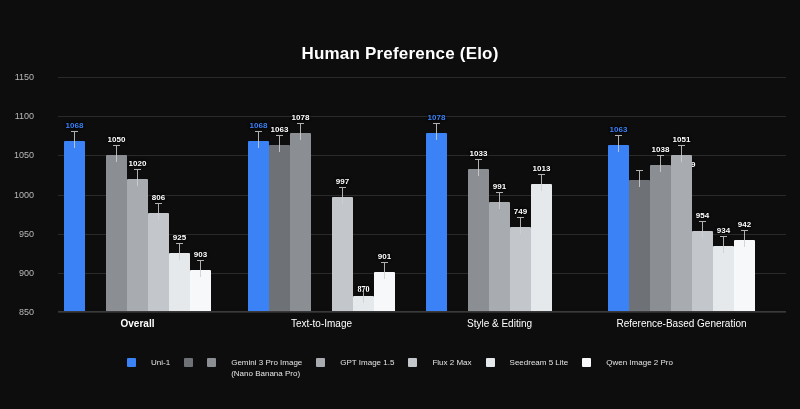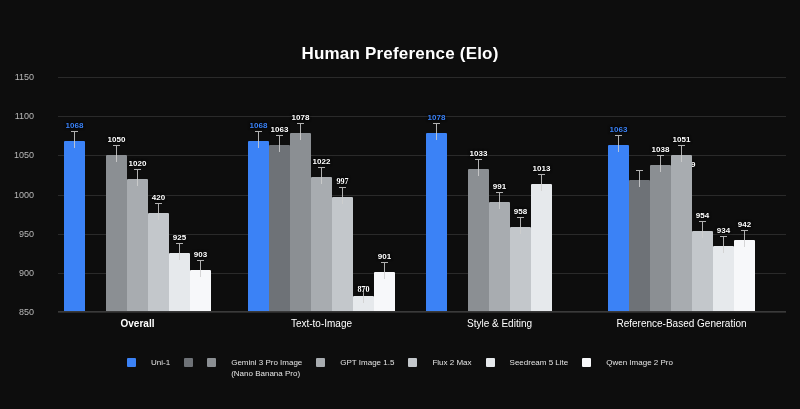--- a/index.html
+++ b/index.html
@@ -195,21 +195,21 @@
           <div class="bar-wrap" style="left: 63px; height: 235px;">
             <div class="bar" style="height: 133.167px; background: rgb(168, 172, 176);"></div>
             <div class="errbar" style="bottom: 126.167px; height: 16px;"></div>
             <div class="errcap" style="bottom: 142.167px;"></div>
             <div class="bar-value" style="bottom: 144.167px; color: rgb(255, 255, 255);">1020</div>
           </div>
           <div class="bar-wrap" style="left: 84px; height: 235px;">
             <div class="bar" style="height: 99.4833px; background: rgb(195, 199, 203);"></div>
             <div class="errbar" style="bottom: 92.4833px; height: 16px;"></div>
             <div class="errcap" style="bottom: 108.483px;"></div>
-            <div class="bar-value" style="bottom: 110.483px; color: rgb(255, 255, 255);">420</div>
+            <div class="bar-value" style="bottom: 110.483px; color: rgb(255, 255, 255);">806</div>
           </div>
           <div class="bar-wrap" style="left: 105px; height: 288px;">
             <div class="bar" style="height: 58.75px; background: rgb(230, 233, 236);"></div>
             <div class="errbar" style="bottom: 51.75px; height: 16px;"></div>
             <div class="errcap" style="bottom: 67.75px;"></div>
             <div class="bar-value" style="bottom: 69.75px; color: rgb(255, 255, 255);">925</div>
           </div>
           <div class="bar-wrap" style="left: 126px; height: 235px;">
             <div class="bar" style="height: 41.5167px; background: rgb(247, 248, 250);"></div>
             <div class="errbar" style="bottom: 34.5167px; height: 16px;"></div>
@@ -229,27 +229,21 @@
             <div class="errbar" style="bottom: 159.85px; height: 16px;"></div>
             <div class="errcap" style="bottom: 175.85px;"></div>
             <div class="bar-value" style="bottom: 177.85px; color: rgb(255, 255, 255);">1063</div>
           </div>
           <div class="bar-wrap" style="left: 42px; height: 235px;">
             <div class="bar" style="height: 178.6px; background: rgb(139, 143, 147);"></div>
             <div class="errbar" style="bottom: 171.6px; height: 16px;"></div>
             <div class="errcap" style="bottom: 187.6px;"></div>
             <div class="bar-value" style="bottom: 189.6px; color: rgb(255, 255, 255);">1078</div>
           </div>
-          <div class="bar-wrap" style="left: 63px; height: 235px;">
-            <div class="bar" style="height: 134.733px; background: rgb(168, 172, 176);"></div>
-            <div class="errbar" style="bottom: 127.733px; height: 16px;"></div>
-            <div class="errcap" style="bottom: 143.733px;"></div>
-            <div class="bar-value" style="bottom: 145.733px; color: rgb(255, 255, 255);">1022</div>
-          </div>
-          <div class="bar-wrap" style="left: 84px; height: 204px; font-family: Liberation Serif, serif;">
+          <div class="bar-wrap" style="left: 84px; height: 204px;">
             <div class="bar" style="height: 115.15px; background: rgb(195, 199, 203);"></div>
             <div class="errbar" style="bottom: 108.15px; height: 16px;"></div>
             <div class="errcap" style="bottom: 124.15px;"></div>
             <div class="bar-value" style="bottom: 126.15px; color: rgb(255, 255, 255);">997</div>
           </div>
           <div class="bar-wrap" style="left: 105px; height: 235px;">
             <div class="bar" style="height: 15.6667px; background: rgb(230, 233, 236);"></div>
             <div class="errbar" style="bottom: 8.66667px; height: 16px;"></div>
             <div class="errcap" style="bottom: 24.6667px;"></div>
             <div class="bar-value" style="bottom: 18px; color: rgb(255, 255, 255); font-family: Liberation Serif, serif;">870</div>
@@ -277,21 +271,21 @@
           <div class="bar-wrap" style="left: 63px; height: 235px;">
             <div class="bar" style="height: 110.45px; background: rgb(168, 172, 176);"></div>
             <div class="errbar" style="bottom: 103.45px; height: 16px;"></div>
             <div class="errcap" style="bottom: 119.45px;"></div>
             <div class="bar-value" style="bottom: 121.45px; color: rgb(255, 255, 255);">991</div>
           </div>
           <div class="bar-wrap" style="left: 84px; height: 235px;">
             <div class="bar" style="height: 84.6px; background: rgb(195, 199, 203);"></div>
             <div class="errbar" style="bottom: 77.6px; height: 16px;"></div>
             <div class="errcap" style="bottom: 93.6px;"></div>
-            <div class="bar-value" style="bottom: 95.6px; color: rgb(255, 255, 255);">958</div>
+            <div class="bar-value" style="bottom: 95.6px; color: rgb(255, 255, 255);">749</div>
           </div>
           <div class="bar-wrap" style="left: 105px; height: 235px;">
             <div class="bar" style="height: 127.683px; background: rgb(230, 233, 236);"></div>
             <div class="errbar" style="bottom: 120.683px; height: 16px;"></div>
             <div class="errcap" style="bottom: 136.683px;"></div>
             <div class="bar-value" style="bottom: 138.683px; color: rgb(255, 255, 255);">1013</div>
           </div>
         </div>
         <div class="bar-group" style="left: 550px; width: 147px;">
           <div class="bar-wrap" style="left: 0px; height: 235px;">

